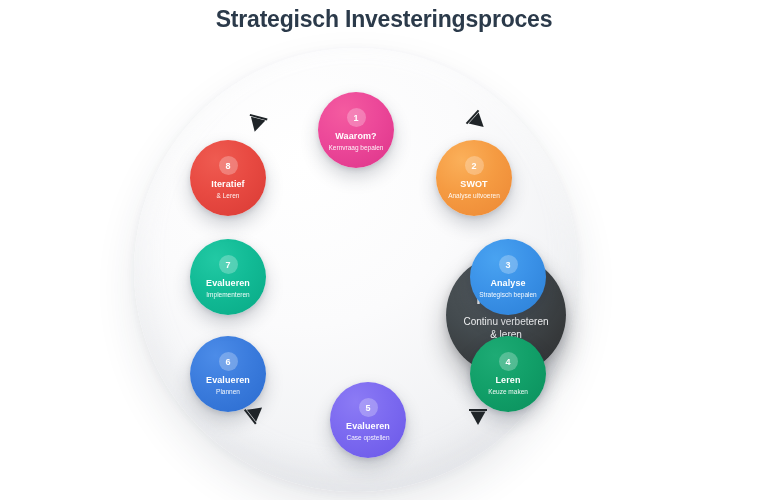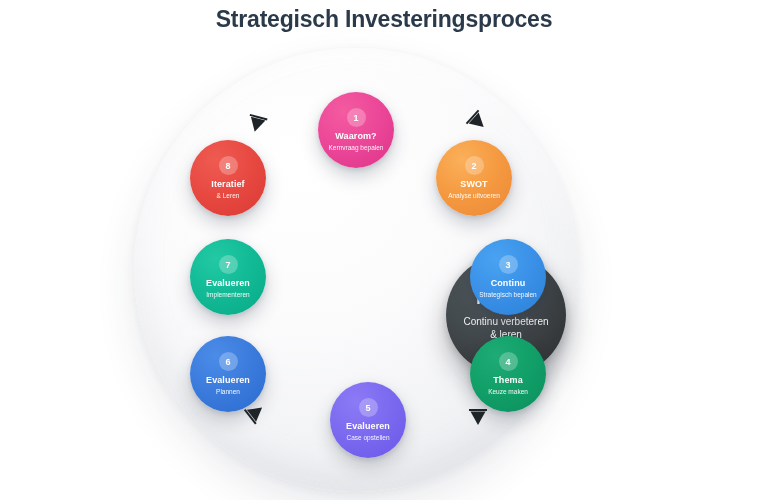--- a/index.html
+++ b/index.html
@@ -153,27 +153,27 @@
   </div>
 
   <div class="step-node c-orange" style="left:302px; top:92px;">
     <div class="badge">2</div>
     <div class="step-title">SWOT</div>
     <div class="step-sub">Analyse uitvoeren</div>
   </div>
 
   <div class="step-node c-blue" style="left:336px; top:191px;">
     <div class="badge">3</div>
-    <div class="step-title">Continu</div>
+    <div class="step-title">Analyse</div>
     <div class="step-sub">Strategisch bepalen</div>
   </div>
 
   <div class="step-node c-green" style="left:336px; top:288px;">
     <div class="badge">4</div>
-    <div class="step-title">Thema</div>
+    <div class="step-title">Leren</div>
     <div class="step-sub">Keuze maken</div>
   </div>
 
   <div class="step-node c-purple" style="left:196px; top:334px;">
     <div class="badge">5</div>
     <div class="step-title">Evalueren</div>
     <div class="step-sub">Case opstellen</div>
   </div>
 
   <div class="step-node c-blue2" style="left:56px; top:288px;">

